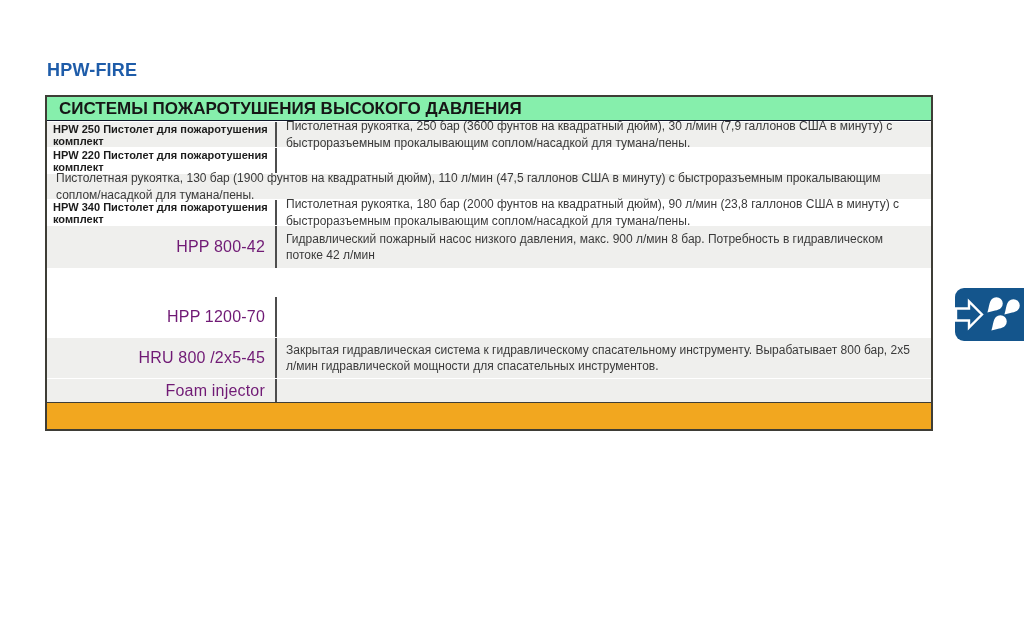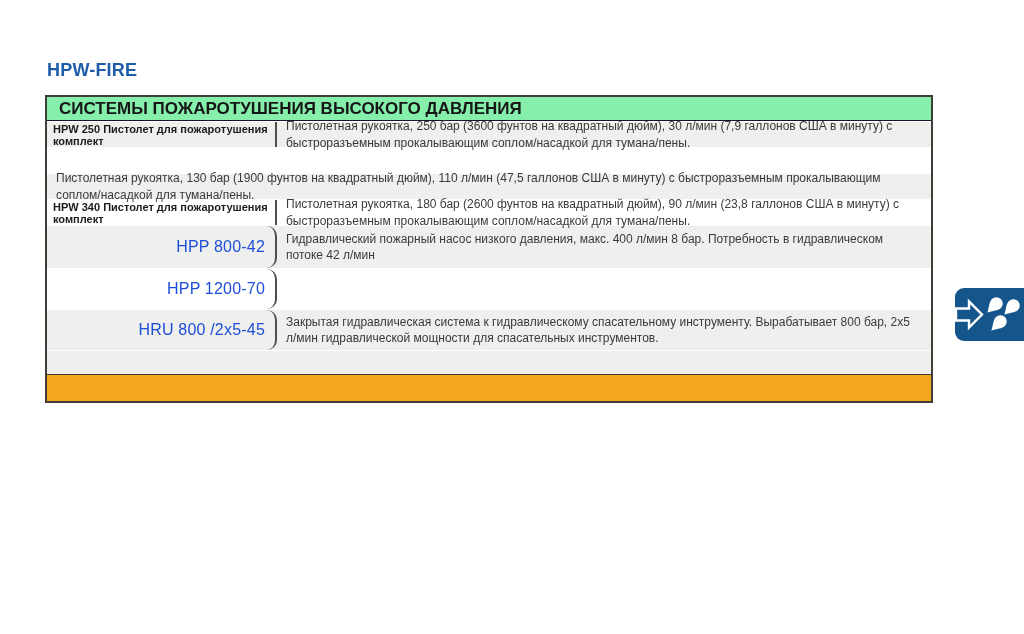--- a/index.html
+++ b/index.html
@@ -62,38 +62,37 @@
     padding: 2px 4px 2px 6px;
     font-size: 11px;
     font-weight: bold;
     color: #1c1c1c;
     justify-content: flex-end;
   }
   .cell-name.model {
     padding: 2px 10px 2px 4px;
     font-size: 16px;
     font-weight: 400;
-    color: #1d4ed8;
+    color: #701a75;
     justify-content: flex-end;
     letter-spacing: 0.2px;
-    border-radius: 10px;
   }
   .cell-desc {
     flex: 1 1 auto;
     padding: 3px 14px 3px 9px;
     font-size: 12px;
     line-height: 1.35;
     color: #3a3a3a;
     display: flex;
     flex-direction: column;
     justify-content: center;
   }
   .row.r-hpw  { height: 25px; }
   .row.r-t1   { height: 42px; }
-  .row.r-t2   { height: 40px; }
+  .row.r-t2   { height: 40px; margin-top: 28px; }
   .row.r-t3   { height: 40px; justify-content: flex-end; }
   .row.r-t4   { height: 35px; }
   .row.r-sm   { height: 23px; }
   .table-footer-bar {
     height: 26px;
     background: #f2a71f;
     border-top: 1px solid #3e3d36;
   }
   .side-tab {
     position: absolute;
@@ -123,63 +122,69 @@
     <div class="row r-hpw shaded">
       <div class="cell-name hpw">
           <span>HPW 250 Пистолет для пожаротушения комплект</span>
         </div>
       <div class="cell-desc">
           <span>Пистолетная рукоятка, 250 бар (3600 фунтов на квадратный дюйм), 30 л/мин (7,9 галлонов США в минуту) с быстроразъемным прокалывающим соплом/насадкой для тумана/пены.</span>
         </div>
     </div>
 
     <div class="row r-hpw">
+      <div class="cell-name hpw">
+          <span>HPW 220 Пистолет для пожаротушения комплект</span>
+        </div>
     </div>
 
     <div class="row r-hpw shaded">
       <div class="cell-desc">
           <span>Пистолетная рукоятка, 130 бар (1900 фунтов на квадратный дюйм), 110 л/мин (47,5 галлонов США в минуту) с быстроразъемным прокалывающим соплом/насадкой для тумана/пены.</span>
         </div>
     </div>
 
     <div class="row r-hpw">
       <div class="cell-name hpw">
           <span>HPW 340 Пистолет для пожаротушения комплект</span>
         </div>
       <div class="cell-desc">
-          <span>Пистолетная рукоятка, 180 бар (2600 фунтов на квадратный дюйм), 90 л/мин (23,8 галлонов США в минуту) с быстроразъемным прокалывающим соплом/насадкой для тумана/пены.</span>
+          <span>Пистолетная рукоятка, 180 бар (2000 фунтов на квадратный дюйм), 90 л/мин (23,8 галлонов США в минуту) с быстроразъемным прокалывающим соплом/насадкой для тумана/пены.</span>
         </div>
     </div>
 
     <div class="row r-t1 shaded">
       <div class="cell-name model">
           <span>HPP 800-42</span>
         </div>
       <div class="cell-desc">
-          <span>Гидравлический пожарный насос низкого давления, макс. 400 л/мин 8 бар. Потребность в гидравлическом потоке 42 л/мин</span>
+          <span>Гидравлический пожарный насос низкого давления, макс. 900 л/мин 8 бар. Потребность в гидравлическом потоке 42 л/мин</span>
         </div>
     </div>
 
     <div class="row r-t2">
       <div class="cell-name model">
           <span>HPP 1200-70</span>
         </div>
     </div>
 
     <div class="row r-t3 shaded">
       <div class="cell-name model">
           <span>HRU 800 /2x5-45</span>
         </div>
       <div class="cell-desc">
           <span>Закрытая гидравлическая система к гидравлическому спасательному инструменту. Вырабатывает 800 бар, 2х5 л/мин гидравлической мощности для спасательных инструментов.</span>
         </div>
     </div>
 
 
     <div class="row r-sm shaded">
+      <div class="cell-name model">
+          <span>Foam injector</span>
+        </div>
     </div>
 
     <div class="table-footer-bar"></div>
 
   </div>
 
   <div class="side-tab">
     <span>
       <svg width="69" height="53" viewBox="0 0 69 53" xmlns="http://www.w3.org/2000/svg">
 

